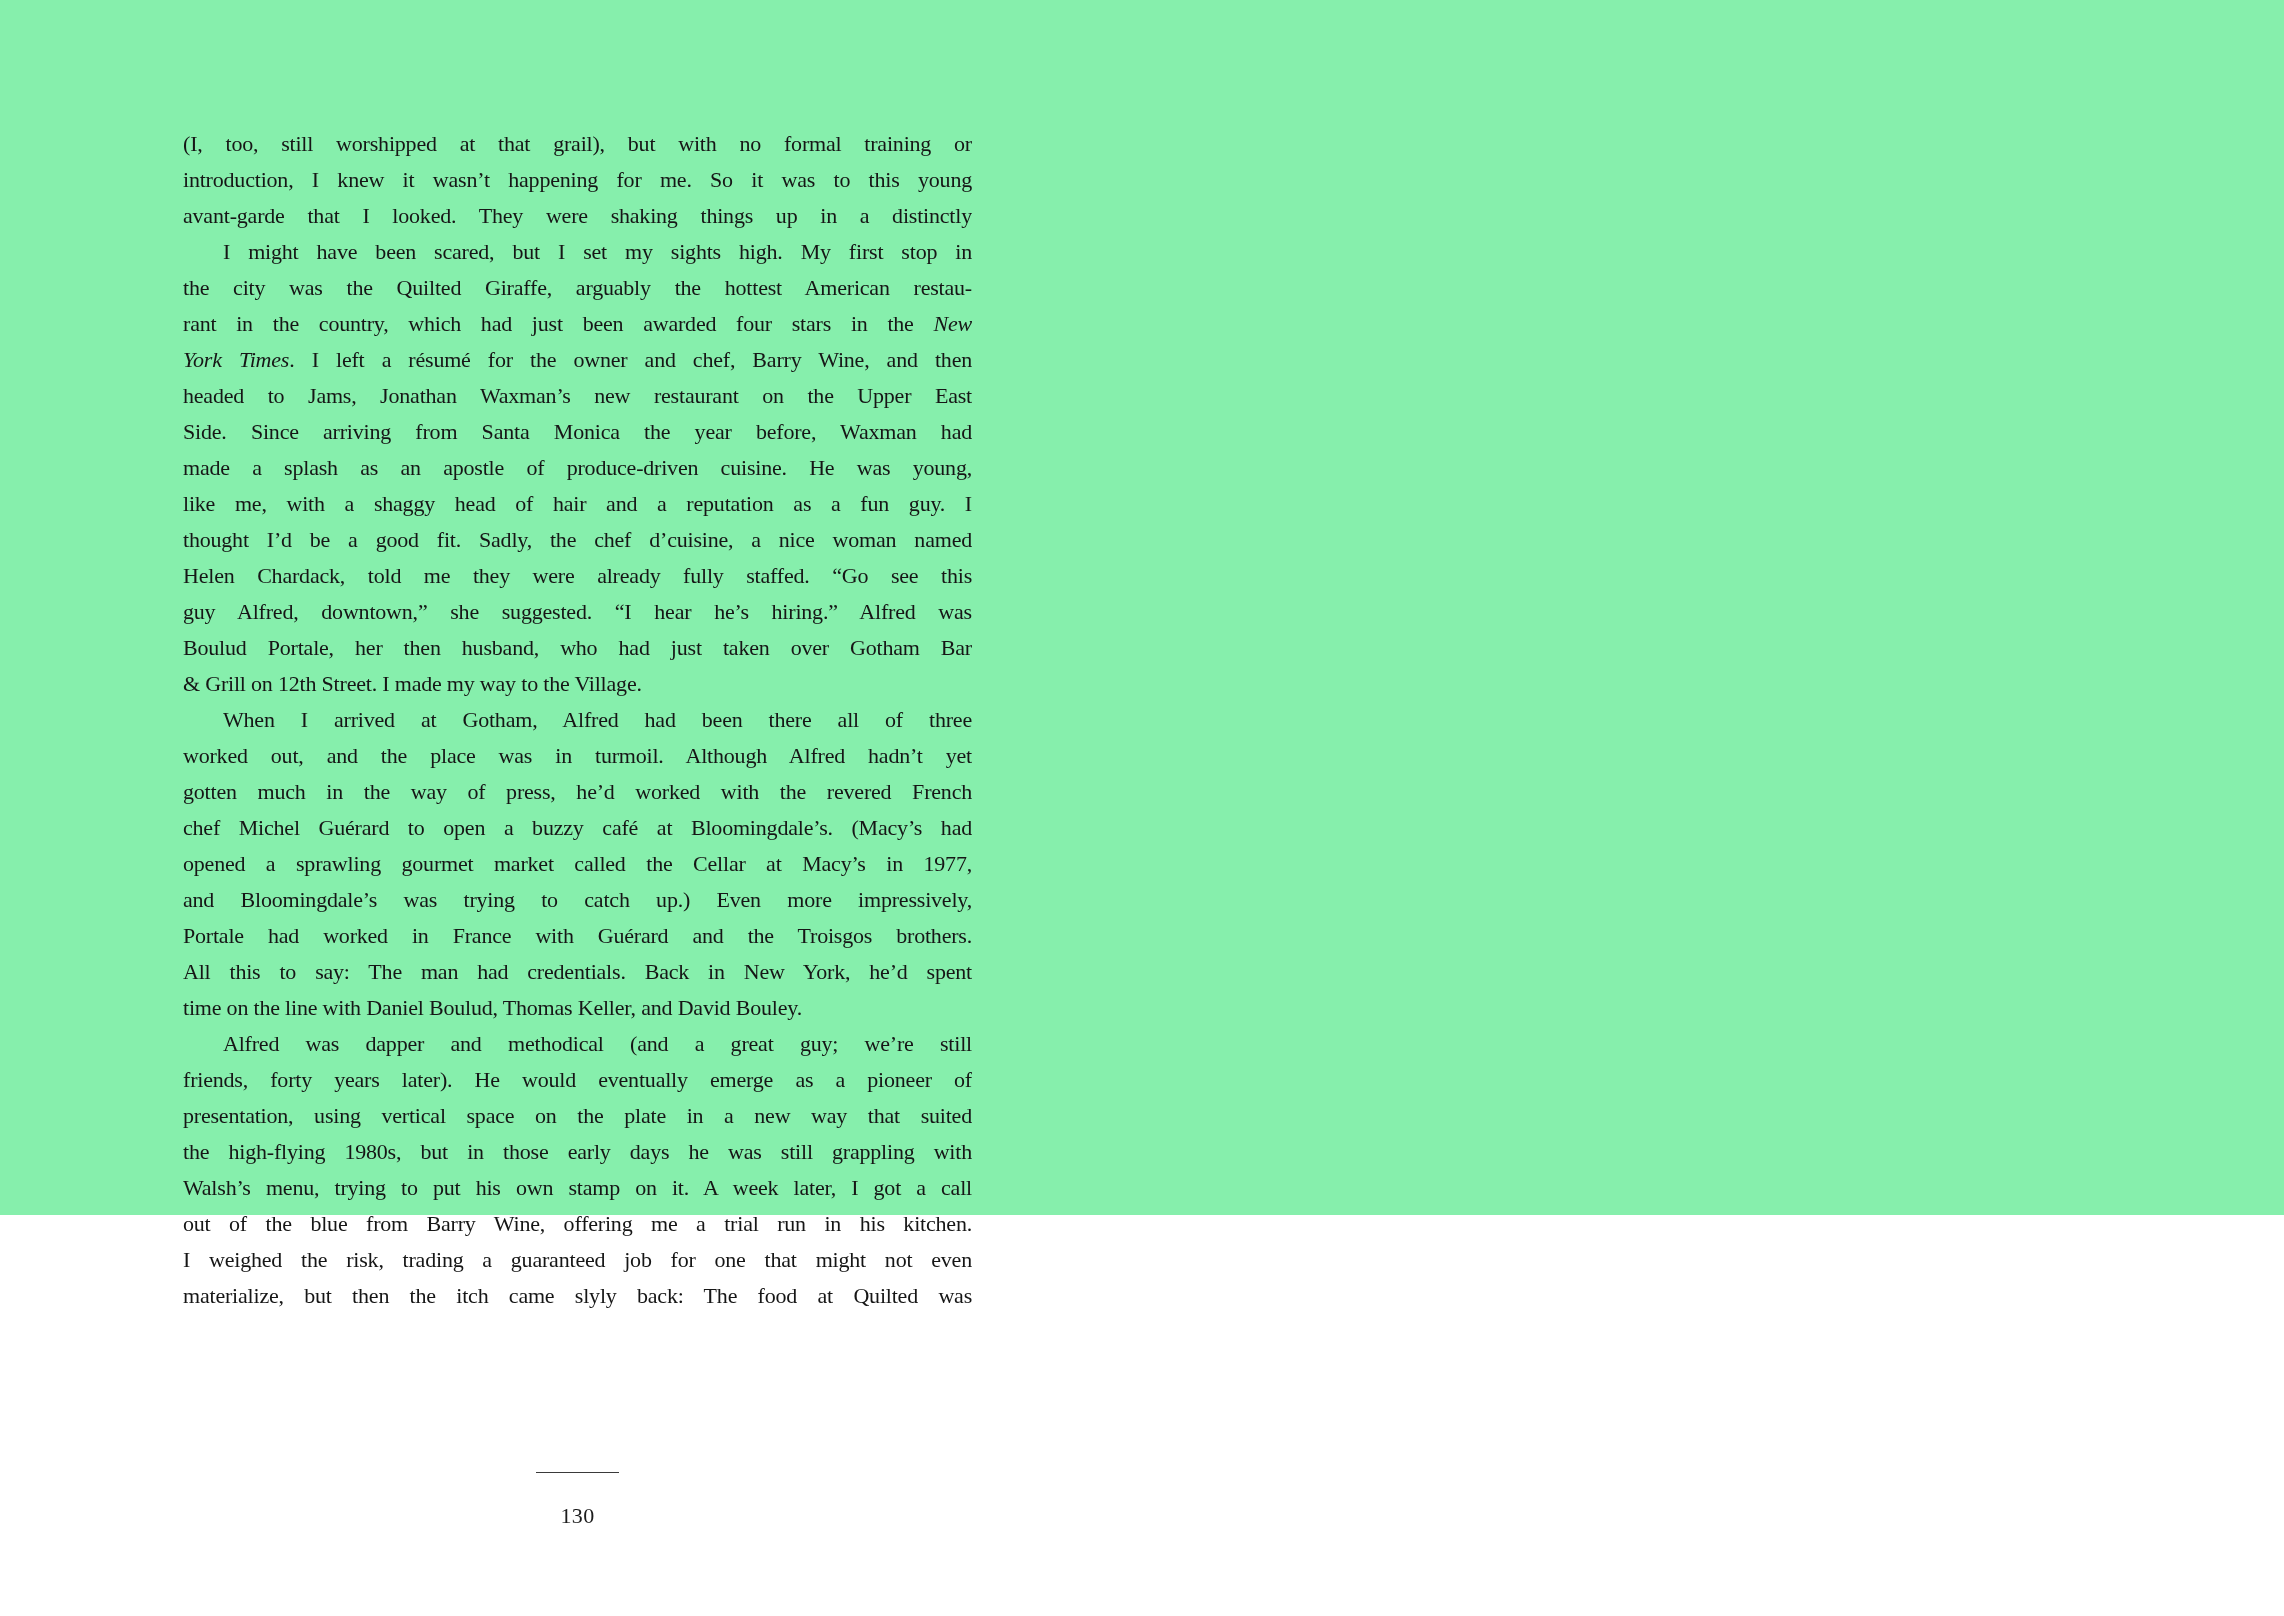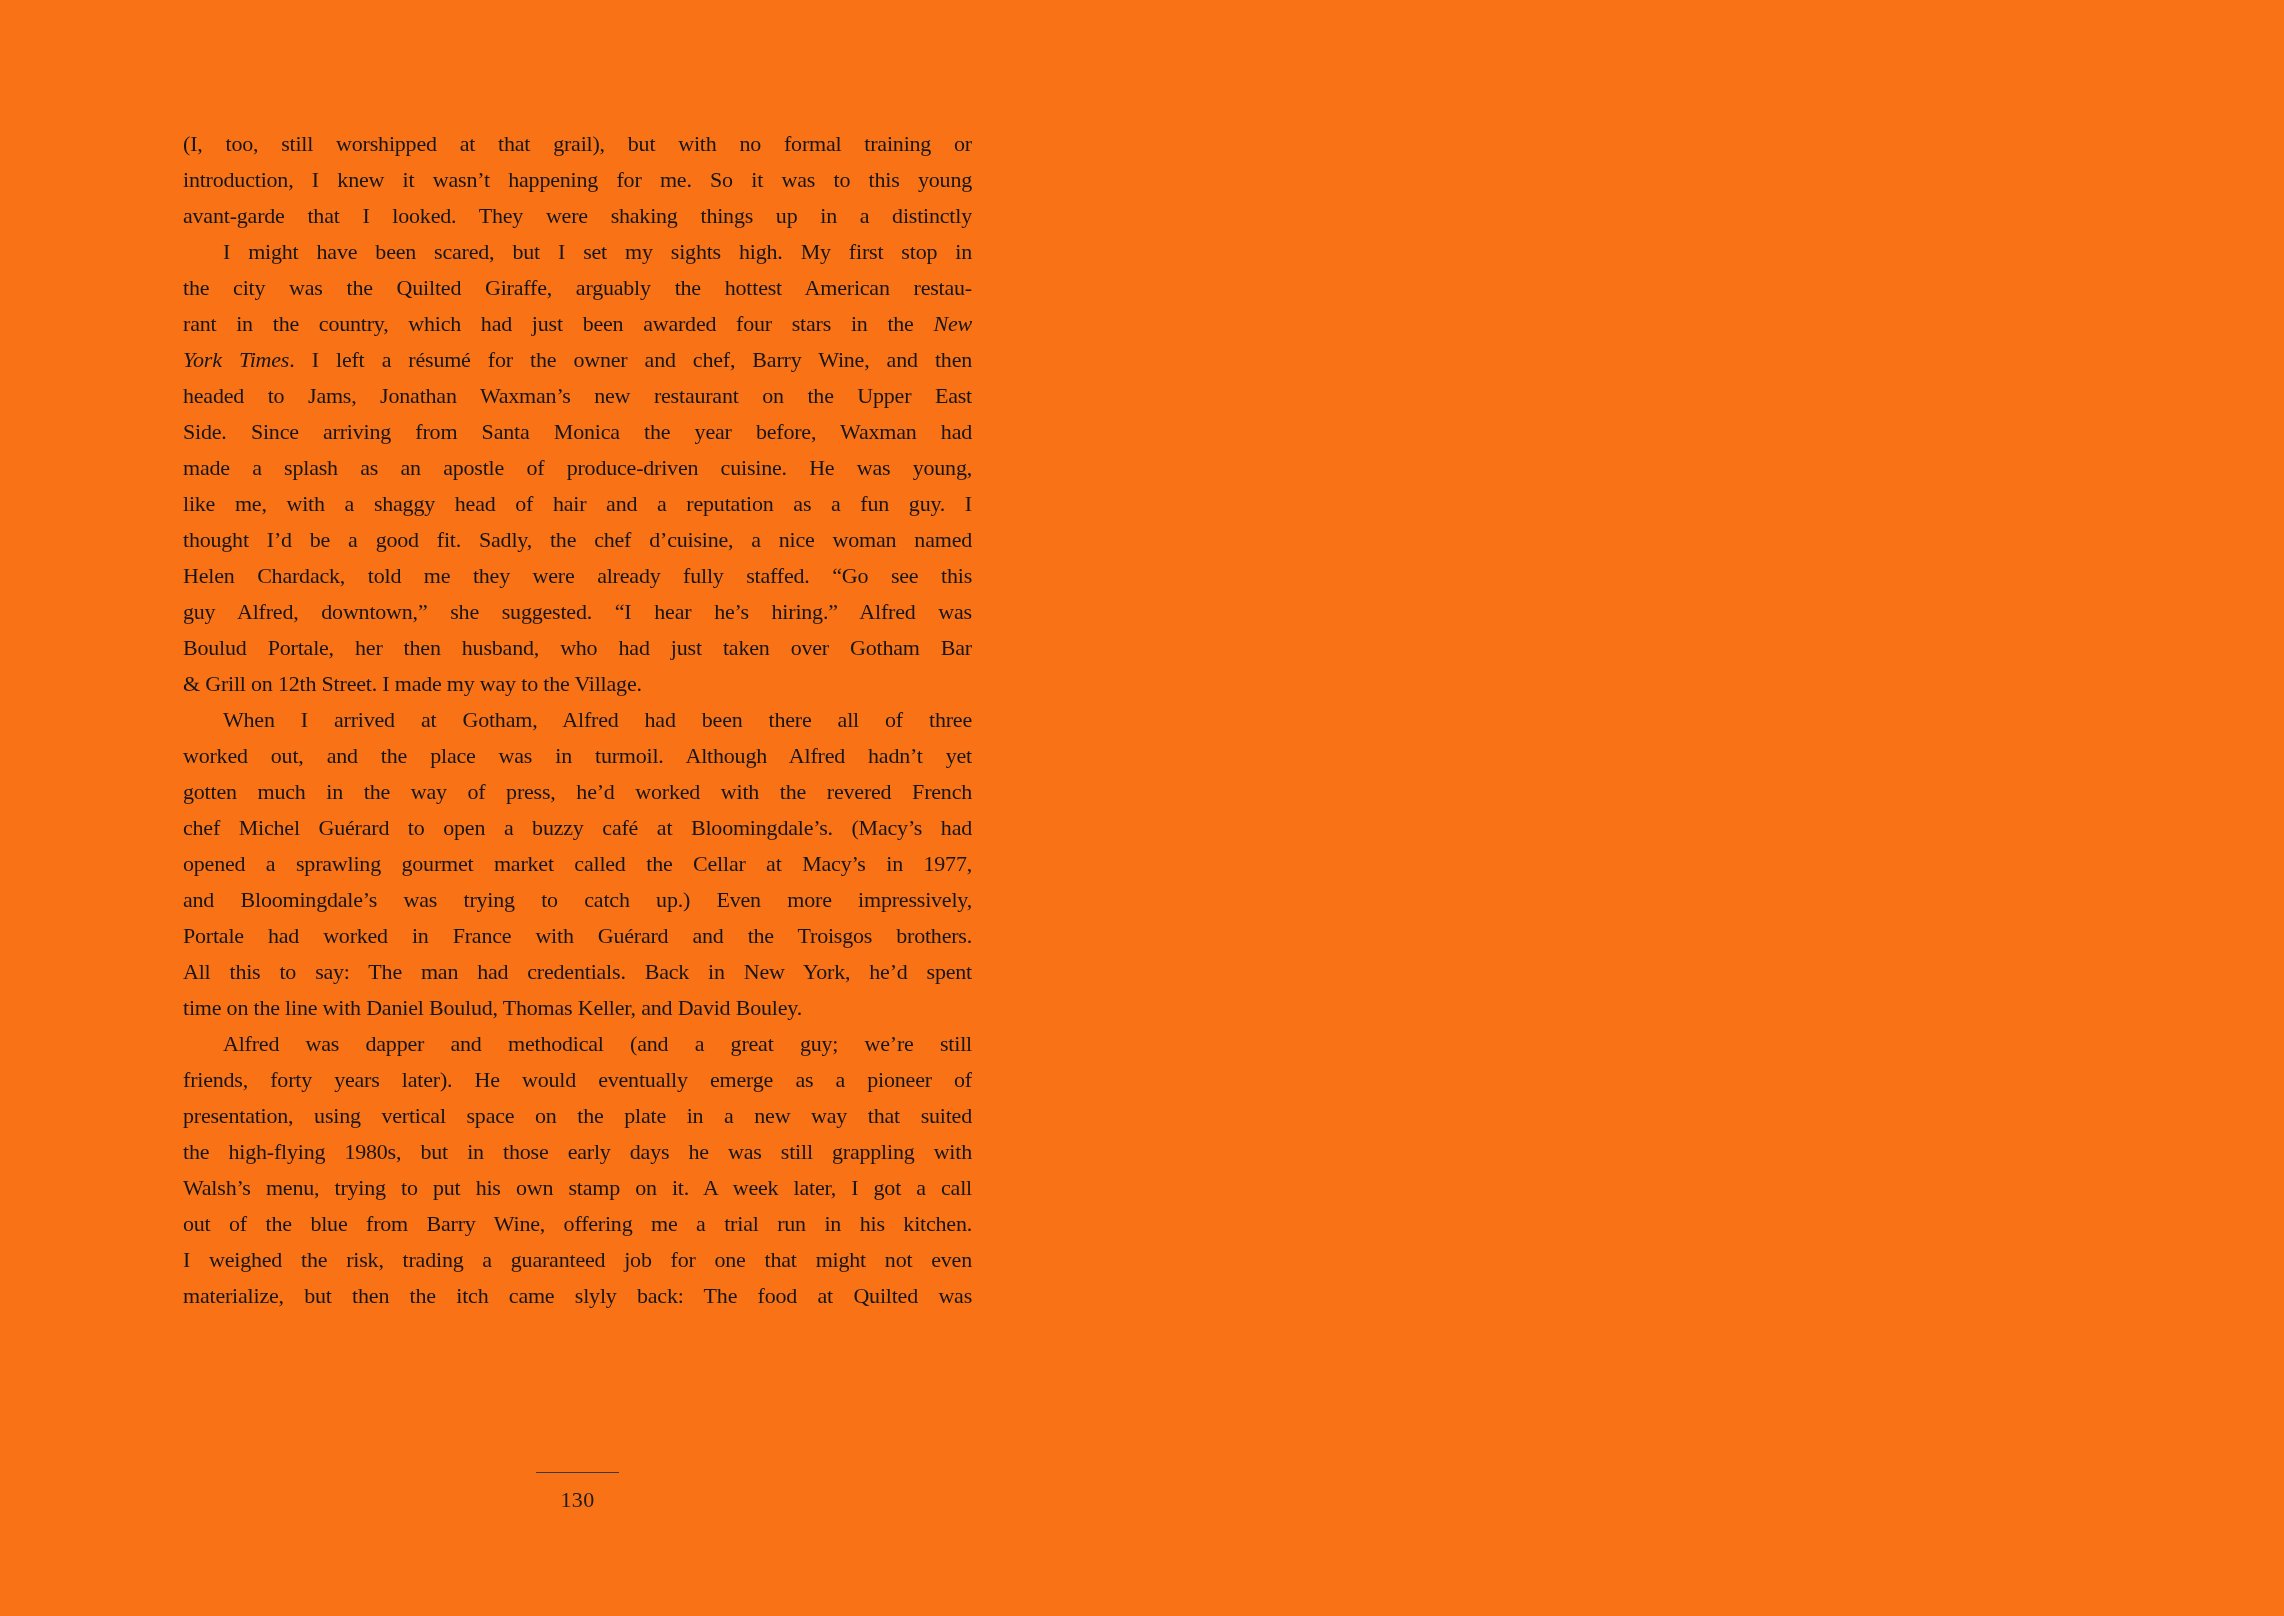--- a/index.html
+++ b/index.html
@@ -13,22 +13,22 @@
     height: 1616px;
     position: relative;
     overflow: hidden;
     font-family: "Liberation Serif", "DejaVu Serif", serif;
     color: #161616;
   }
   .page {
     position: absolute;
     top: 0;
     width: 1142px;
-    height: 1616px;
-    background: #f97316;
+    height: 1215px;
+    background: #86efac;
   }
   .page-left  { left: 0; }
   .page-right { left: 1142px; }
 
   .textblock {
     position: absolute;
     top: 126px;
     width: 789px;
     font-size: 22px;
     line-height: 36px;
@@ -59,21 +59,21 @@
   }
   .page-left  .footer { left: 183px; }
 
   .footer-rule {
     width: 83px;
     margin: 0 auto;
     border: 0;
     border-top: 1.8px solid #3a3a3a;
   }
   .page-number {
-    margin-top: 14px;
+    margin-top: 30px;
     text-align: center;
     font-size: 22px;
     letter-spacing: 0.4px;
     color: #1c1c1c;
   }
 </style>
 </head>
 <body>
 
 <div class="page page-left">

